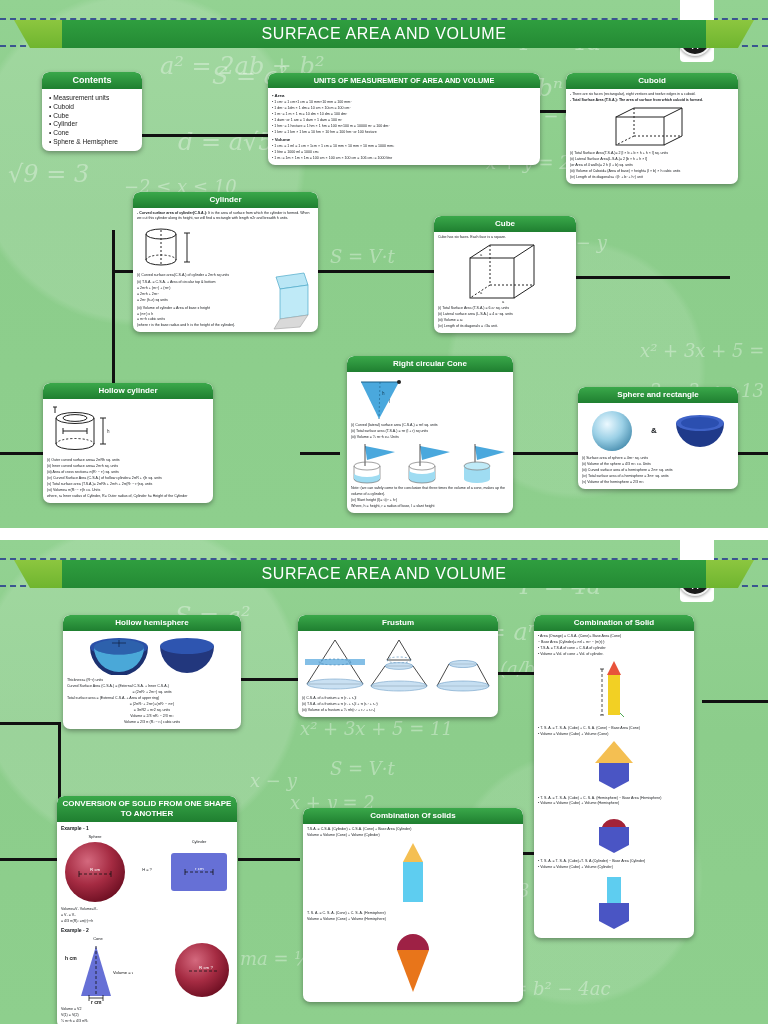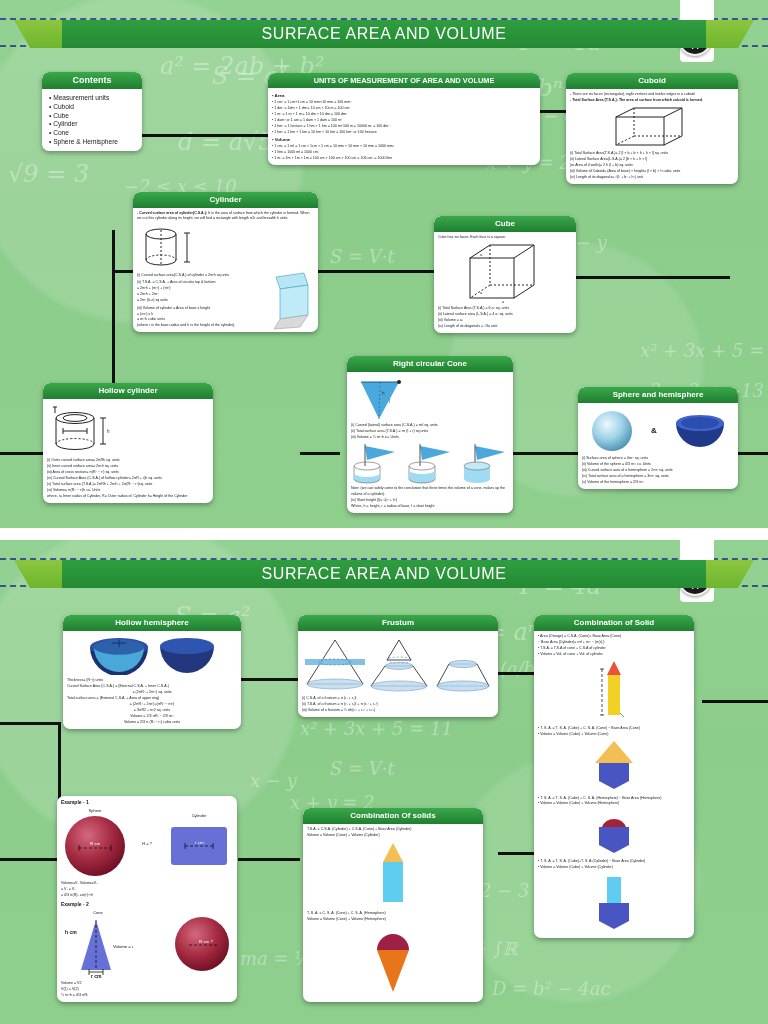--- a/index.html
+++ b/index.html
@@ -292,21 +292,21 @@
           <ellipse cx="16" cy="24" rx="13" ry="4" fill="#bfeaf7" stroke="#777" stroke-width=".7"></ellipse>
         </g>
       </svg>
       <p class="note">Note: (we can safely come to the conclusion that three times the volume of a cone, makes up the volume of a cylinder).</p>
       <p>(iv) Slant height (l)= √(r² + h²)</p>
       <p>Where,  h = height, r = radius of base,  l = slant height</p>
     </div>
   </div>
 
   <div class="card" style="left:578px;top:387px;width:160px;">
-    <div class="hd">Sphere and hemisphere</div>
+    <div class="hd">Sphere and rectangle</div>
     <div class="bd">
       <div style="display:flex;align-items:center;justify-content:space-around;padding:3px 0">
         <svg width="44" height="44" viewBox="0 0 44 44">
           <defs>
               <radialGradient id="sphg" cx="38%" cy="33%" r="70%">
             <stop offset="0%" stop-color="#ecf9ff"></stop>
                 <stop offset="55%" stop-color="#9bd0e6"></stop>
             <stop offset="100%" stop-color="#4f93b3"></stop>
               </radialGradient>
             </defs>
@@ -461,20 +461,21 @@
           <ellipse cx="30" cy="50" rx="26" ry="5" fill="#bcd9ef" opacity=".85" stroke="#4a86b8" stroke-width=".6"></ellipse>
         </g>
       </svg>
       <p>(i)  C.S.A. of a frustum = π (r₁ + r₂)l</p>
       <p>(ii) T.S.A. of a frustum = π (r₁ + r₂)l + π (r₁² + r₂²)</p>
       <p>(iii) Volume of a frustum = ⅓ πh(r₁² + r₂² + r₁r₂)</p>
     </div>
   </div>
 
   <div class="card" style="left:57px;top:256px;width:180px;">
+    <div class="hd">CONVERSION OF SOLID FROM ONE SHAPE TO ANOTHER</div>
     <div class="bd">
       <p class="b" style="font-size:5px">Example - 1</p>
       <div style="display:flex;align-items:center;justify-content:space-between;padding:1px 2px">
         <div style="text-align:center">
           <div style="font-size:4px">Sphere</div>
           <svg width="64" height="64" viewBox="0 0 64 64">
             <defs>
                 <radialGradient id="rg1" cx="38%" cy="32%" r="72%">
               <stop offset="0%" stop-color="#d4697e"></stop>
                   <stop offset="55%" stop-color="#a52b42"></stop>
@@ -522,21 +523,21 @@
             <text x="26" y="28" font-size="4.4" fill="#fff">R cm ?</text>
           </svg>
         </div>
       </div>
       <p>Volume = V2</p>
       <p>V(1) = V(2)</p>
       <p>⅓ πr²h = 4/3 πR³</p>
     </div>
   </div>
 
-  <div class="card" style="left:303px;top:268px;width:180px;">
+  <div class="card" style="left:303px;top:268px;width:220px;">
     <div class="hd">Combination Of solids</div>
     <div class="bd">
       <p>T.S.A. = C.S.A. (Cylinder) + C.S.A. (Cone) + Base Area (Cylinder)</p>
       <p>Volume = Volume (Cone) + Volume (Cylinder)</p>
       <div class="crow">
         <svg width="34" height="66" viewBox="0 0 34 66">
           <path d="M17 3 L27 22 L7 22 Z" fill="#f4bf52"></path>
           <rect x="7" y="22" width="20" height="40" fill="#5ecdf0"></rect>
         </svg>
       </div>

